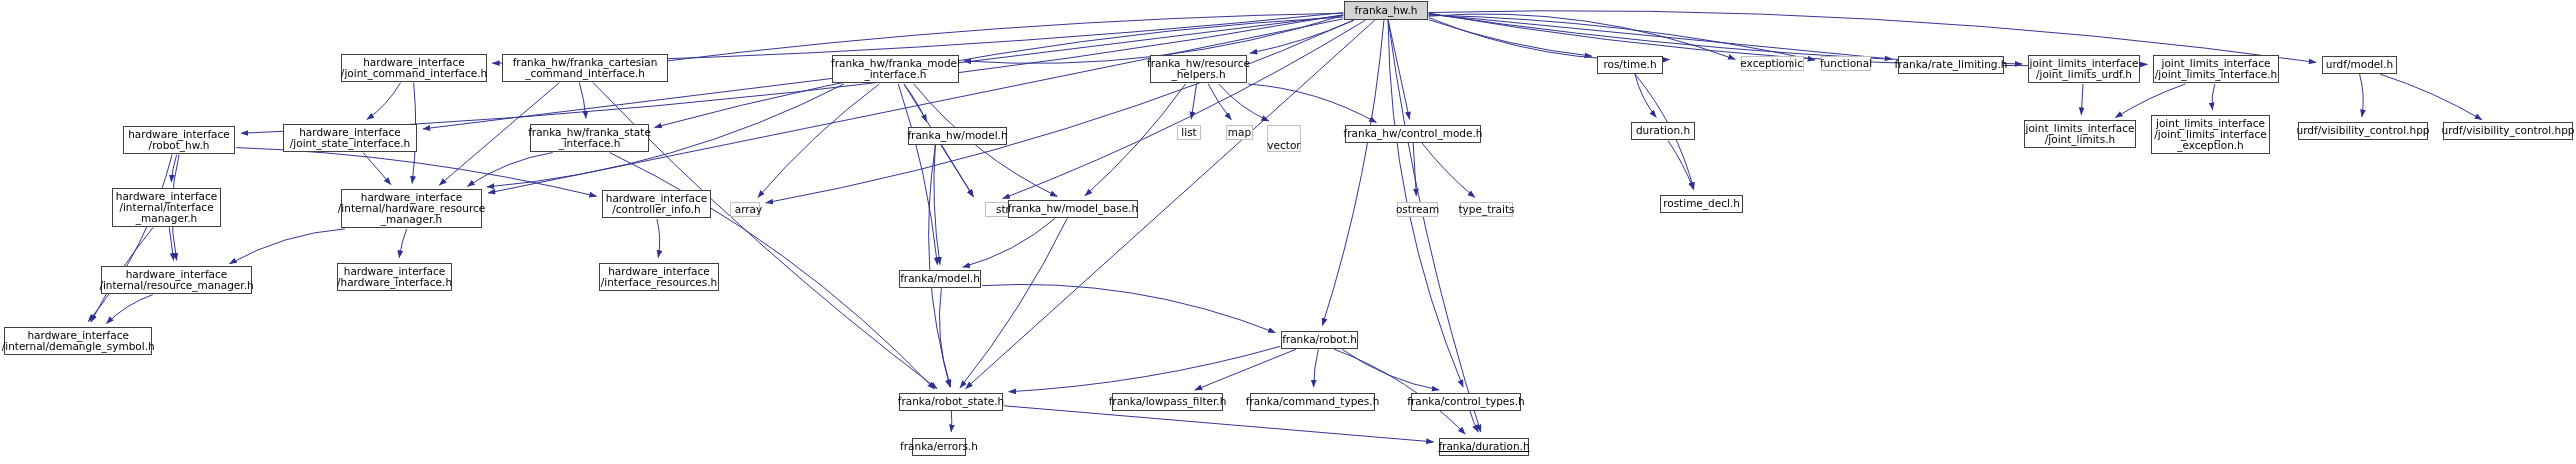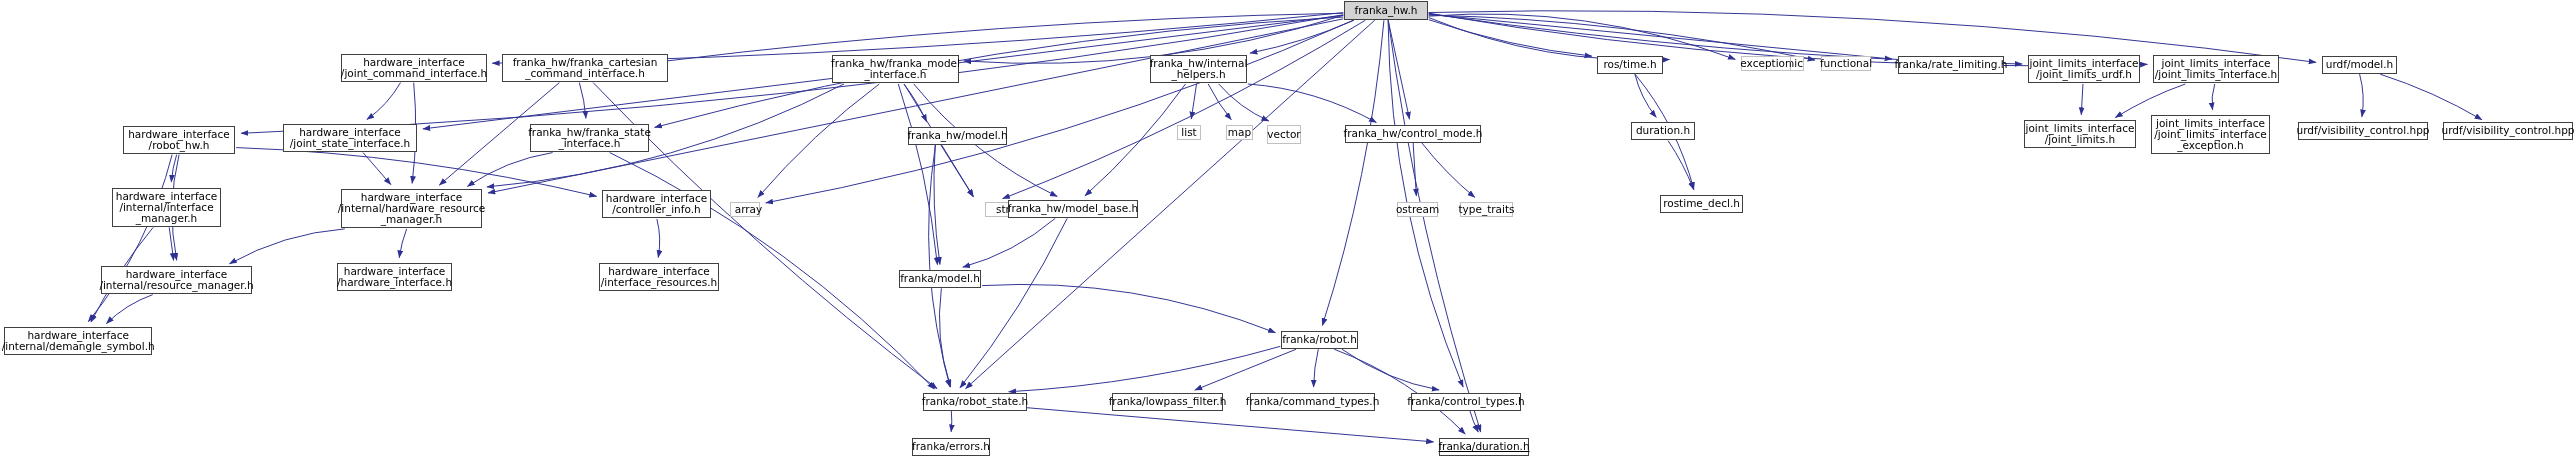--- a/index.html
+++ b/index.html
@@ -131,32 +131,32 @@
       <div class="node doc" style="left: 502px; top: 54px; width: 166px; height: 28px;"><span class="nlabel">franka_hw/franka_cartesian
 _command_interface.h</span></div>
       <div class="node doc" style="left: 530px; top: 124px; width: 119px; height: 28px; justify-content: center;"><span class="nlabel">franka_hw/franka_state
 _interface.h</span></div>
       <div class="node doc" style="left: 832px; top: 55px; width: 127px; height: 28px;"><span class="nlabel">franka_hw/franka_model
 _interface.h</span></div>
       <div class="node doc" style="left: 886px; top: 127px; width: 99px; height: 17.5px; margin-left: 22px;"><span class="nlabel">franka_hw/model.h</span></div>
       <div class="node plain" style="left: 730px; top: 202px; width: 30px; height: 15.4px; padding-left: 7px;"><span class="nlabel">array</span></div>
       <div class="node plain" style="left: 965px; top: 202px; width: 52px; height: 15.4px; margin-left: 20px;"><span class="nlabel">string</span></div>
       <div class="node doc" style="left: 1008px; top: 200px; width: 130px; height: 17.5px;"><span class="nlabel">franka_hw/model_base.h</span></div>
-      <div class="node doc" style="left: 1150px; top: 55px; width: 97px; height: 28px;"><span class="nlabel">franka_hw/internal
+      <div class="node doc" style="left: 1150px; top: 55px; width: 97px; height: 28px;"><span class="nlabel">franka_hw/resource
 _helpers.h</span></div>
       <div class="node plain" style="left: 1177px; top: 125px; width: 24px; height: 15.4px;"><span class="nlabel">list</span></div>
       <div class="node plain" style="left: 1226px; top: 125px; width: 27px; height: 15.4px;"><span class="nlabel">map</span></div>
-      <div class="node plain" style="left: 1267px; top: 125px; width: 34px; height: 19px;"><span class="nlabel">vector</span></div>
+      <div class="node plain" style="left: 1267px; top: 125px; width: 34px; height: 27px; align-items: flex-end;"><span class="nlabel">vector</span></div>
       <div class="node doc" style="left: 1345px; top: 125px; width: 136px; height: 17.5px;"><span class="nlabel">franka_hw/control_mode.h</span></div>
       <div class="node plain" style="left: 1397px; top: 202px; width: 41px; height: 15.4px;"><span class="nlabel">ostream</span></div>
       <div class="node plain" style="left: 1460px; top: 202px; width: 53px; height: 15.4px;"><span class="nlabel">type_traits</span></div>
       <div class="node doc" style="left: 899px; top: 270px; width: 82px; height: 17.5px;"><span class="nlabel">franka/model.h</span></div>
       <div class="node doc" style="left: 1281px; top: 331px; width: 77px; height: 17.5px;"><span class="nlabel">franka/robot.h</span></div>
-      <div class="node doc" style="left: 899px; top: 393px; width: 104px; height: 17.5px; margin-left: 24px;"><span class="nlabel">franka/robot_state.h</span></div>
-      <div class="node doc" style="left: 912px; top: 438px; width: 78px; height: 17.5px;"><span class="nlabel">franka/errors.h</span></div>
+      <div class="node doc" style="left: 899px; top: 393px; width: 104px; height: 17.5px;"><span class="nlabel">franka/robot_state.h</span></div>
+      <div class="node doc" style="left: 912px; top: 438px; width: 54px; height: 17.5px;"><span class="nlabel">franka/errors.h</span></div>
       <div class="node doc" style="left: 1112px; top: 393px; width: 111px; height: 17.5px;"><span class="nlabel">franka/lowpass_filter.h</span></div>
       <div class="node doc" style="left: 1250px; top: 393px; width: 125px; height: 17.5px;"><span class="nlabel">franka/command_types.h</span></div>
       <div class="node doc" style="left: 1411px; top: 393px; width: 110px; height: 17.5px;"><span class="nlabel">franka/control_types.h</span></div>
       <div class="node doc" style="left: 1439px; top: 438px; width: 90px; height: 17.5px; text-decoration: underline;"><span class="nlabel">franka/duration.h</span></div>
       <div class="node doc" style="left: 1597px; top: 56px; width: 66px; height: 17.5px; justify-content: center;"><span class="nlabel">ros/time.h</span></div>
       <div class="node plain" style="left: 1766px; top: 56px; width: 38px; height: 15.4px;"><span class="nlabel">atomic</span></div>
       <div class="node plain" style="left: 1741px; top: 56px; width: 50px; height: 15.4px;"><span class="nlabel">exception</span></div>
       <div class="node plain" style="left: 1821px; top: 56px; width: 50px; height: 15.4px;"><span class="nlabel">functional</span></div>
       <div class="node doc" style="left: 1898px; top: 56px; width: 106px; height: 17.5px;"><span class="nlabel">franka/rate_limiting.h</span></div>
       <div class="node doc" style="left: 1631px; top: 122px; width: 64px; height: 17.5px;"><span class="nlabel">duration.h</span></div>

